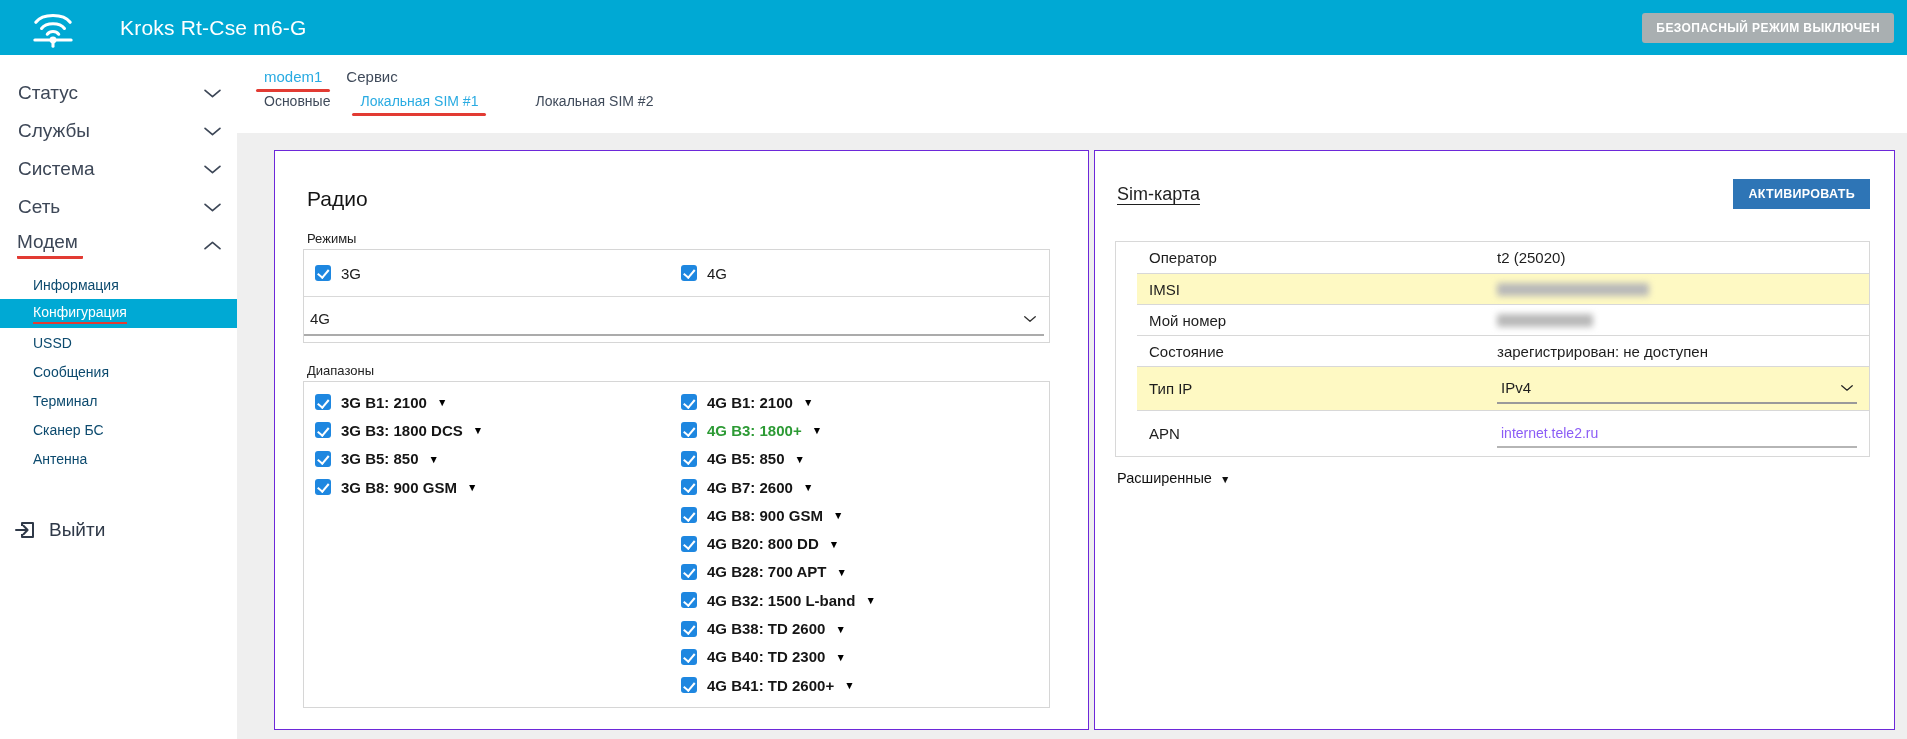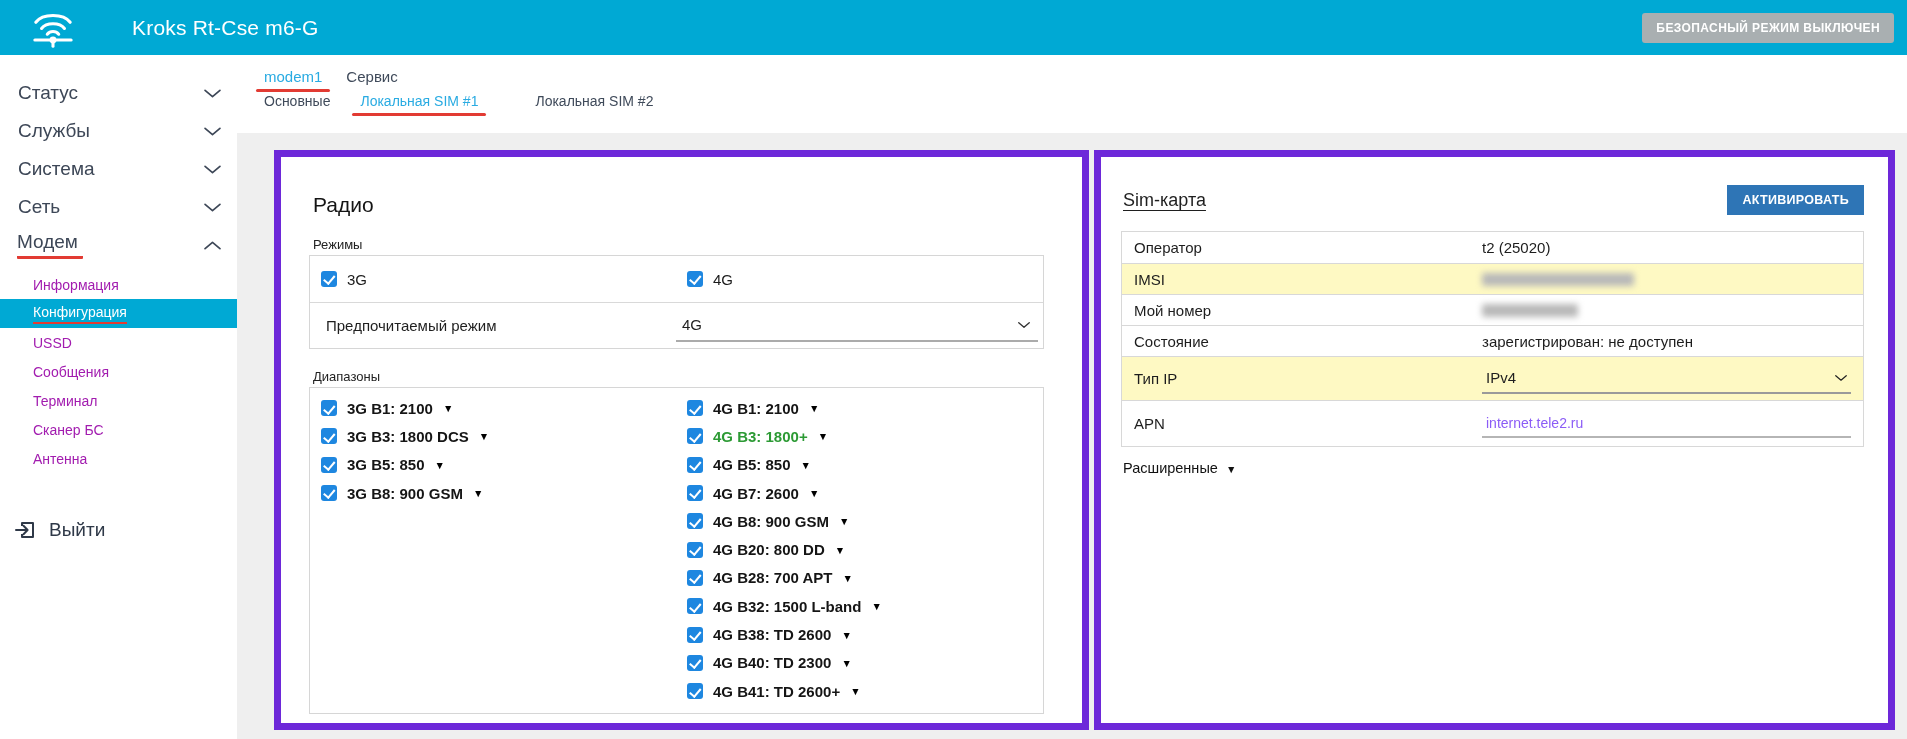--- a/index.html
+++ b/index.html
@@ -6,60 +6,60 @@
   html,body { margin:0; padding:0; }
   body { font-family: "Liberation Sans", "DejaVu Sans", sans-serif; background:#fff; }
   :root{
     --header-bg:#00a9d4; --accent:#00a9d4; --active-tab-text:#29abe2;
     --underline-red:#e23b33; --checkbox-blue:#1e87e0; --activate-button-bg:#2e75b6;
     --band-highlight-green:#2c9a34; --safe-mode-button-bg:#a9afb1; --content-bg:#efefef;
   }
   .app{ width:1907px; height:739px; overflow:hidden; position:relative; background:#fff; }
 
   
-  .topbar{ height:55px; background:var(--header-bg); display:flex; align-items:center; position:relative;gap:12px; }
+  .topbar{ height:55px; background:var(--header-bg); display:flex; align-items:center; position:relative; }
   .logo{ width:46px; height:40px; margin-left:30px; display:flex; align-items:center; justify-content:center; }
   .app-title{ color:#fff; font-size:21px; margin-left:44px; letter-spacing:.2px; }
   .safe-mode{ position:absolute; right:13px; top:50%; transform:translateY(-50%);
     background:var(--safe-mode-button-bg); color:#fff; border:none; border-radius:3px;
     font-family:inherit; font-size:12px; font-weight:bold; letter-spacing:.4px; padding:8px 14px; cursor:pointer; }
 
   .body-row{ display:flex; height:684px; }
 
   
   .sidebar{ width:237px; flex:none; background:#fff; position:relative;text-align:right; }
   .side-top{ padding-top:19px; }
   .side-item{ height:38px; display:flex; align-items:center; padding:0 16px 0 18px; cursor:pointer; }
   .side-label{ font-size:19px; color:#3d4757; }
   .side-label.red-u{ border-bottom:3px solid var(--underline-red); padding:0 5px 3px 0; margin-left:-1px; border-radius:1px; }
   .side-item .chev{ margin-left:auto; width:17px; height:11px; color:#3d4757; }
   .side-sub{ margin-top:6px; }
   .sub-item{ height:29px; display:flex; align-items:center; padding-left:33px; cursor:pointer; }
-  .sub-label{ font-size:14px; color:#a21caf; }
+  .sub-label{ font-size:14px; color:#0c4a6e; }
   .sub-item.active{ background:var(--accent); }
   .sub-item.active .sub-label{ color:#fff; border-bottom:2.5px solid var(--underline-red); padding-bottom:2px; }
   .logout{ margin-top:46px; display:flex; align-items:center; padding-left:14px; cursor:pointer; }
   .logout-icon{ width:22px; height:22px; }
   .logout span{ font-size:19px; color:#2f3948; margin-left:13px; }
 
   
   .content{ flex:1; display:flex; flex-direction:column; background:#fff; }
   .tabstrip{ height:78px; background:#fff; padding-left:27px; }
   .tabs-row1{ padding-top:13px; height:33px; }
   .tabs-row2{ padding-top:4px; }
   .tab{ display:inline-block; position:relative; color:#3f4a5a; cursor:pointer; }
   .tabs-row1 .tab{ font-size:15px; margin-right:24px; }
   .tabs-row2 .tab{ font-size:14px; margin-right:30px; }
   .tabs-row2 .tab:last-child{ margin-left:27px; }
   .tab.active{ color:var(--active-tab-text); }
   .tab.active::after{ content:''; position:absolute; left:-8px; right:-8px; bottom:-7px; height:3px;
     background:var(--underline-red); border-radius:2px; }
 
   .workspace{ flex:1; background:var(--content-bg); display:flex; padding:17px 12px 9px 37px; }
-  .card{ background:#fff; border:7px solid #6d28d9; height:580px; }
+  .card{ background:#fff; border:1px solid #6d28d9; height:580px; }
   .card-radio{ width:815px; padding:36px 38px 0 28px; }
   .card-sim{ width:801px; margin-left:5px; padding:28px 24px 0 20px; }
 
   
   .radio-title{ font-size:21px; font-weight:400; color:#141414; margin:0 0 20px 4px; }
   .group-label{ font-size:13px; color:#222; margin:0 0 3px 4px; }
   .bands-label{ margin-top:20px; }
   .box{ border:1px solid #d6d6d6; background:#fff; }
   .modes-row{ height:46px; display:flex; align-items:center; }
   .pref-row{ border-top:1px solid #d9d9d9; }
@@ -82,21 +82,21 @@
   .band-label{ font-size:15px; font-weight:700; color:#151515; margin-left:10px; white-space:nowrap; }
   .band-label.green{ color:var(--band-highlight-green); }
   .band-caret{ font-size:10.5px; color:#000; margin-left:10px; cursor:pointer; }
 
   
   .sim-head{ display:flex; align-items:center; justify-content:space-between; }
   .sim-title{ font-size:18px; font-weight:400; color:#1f1f1f; margin:0 0 0 2px;
     text-decoration:underline; text-underline-offset:4px; }
   .activate{ background:var(--activate-button-bg); color:#fff; border:none; border-radius:0;
     font-family:inherit; font-size:12.5px; font-weight:bold; letter-spacing:.3px; padding:8px 15px; cursor:pointer; }
-  .sim-table{ border:1px solid #d8d8d8; margin-top:16px; }
+  .sim-table{ border:1px solid #d8d8d8; margin-top:32px;padding-left:21px; }
   .sim-row{ display:flex; align-items:center; }
   .sim-row + .sim-row{ border-top:1px solid #d8d8d8; }
   .sim-row:nth-child(2), .sim-row:nth-child(5){ background:#fef9c3; }
   .rt-text,.rt-blurred{ height:31px; }
   .rt-select{ height:44px; }
   .rt-input{ height:46px; }
   .sim-label{ width:360px; flex:none; padding-left:12px; font-size:15px; color:#1d1d1d; }
   .sim-value-area{ flex:1; padding-right:12px; display:flex; align-items:center; }
   .sim-value{ font-size:15px; color:#1d1d1d; }
   .blur-block{ height:13px; background:#b9b9b9; border-radius:2px; filter:blur(3px); }
@@ -218,21 +218,20 @@
                 <div class="mode-cell">
                   <div class="checkbox"></div>
                   <span class="mode-label">3G</span>
                 </div>
                 <div class="mode-cell">
                   <div class="checkbox"></div>
                   <span class="mode-label">4G</span>
                 </div>
               </div>
             <div class="modes-row pref-row">
-              <div class="pref-label">Предпочитаемый режим</div>
               <div class="inline-select">
                 <span class="sel-value">4G</span>
                 <svg class="sel-chev" viewBox="0 0 16 10">
                   <polyline points="1,2 8,8 15,2" fill="none" stroke="currentColor" stroke-width="1.8" stroke-linecap="round" stroke-linejoin="round"></polyline>
                 </svg>
               </div>
             </div>
           </div>
 
           <div class="group-label bands-label">Диапазоны</div>

